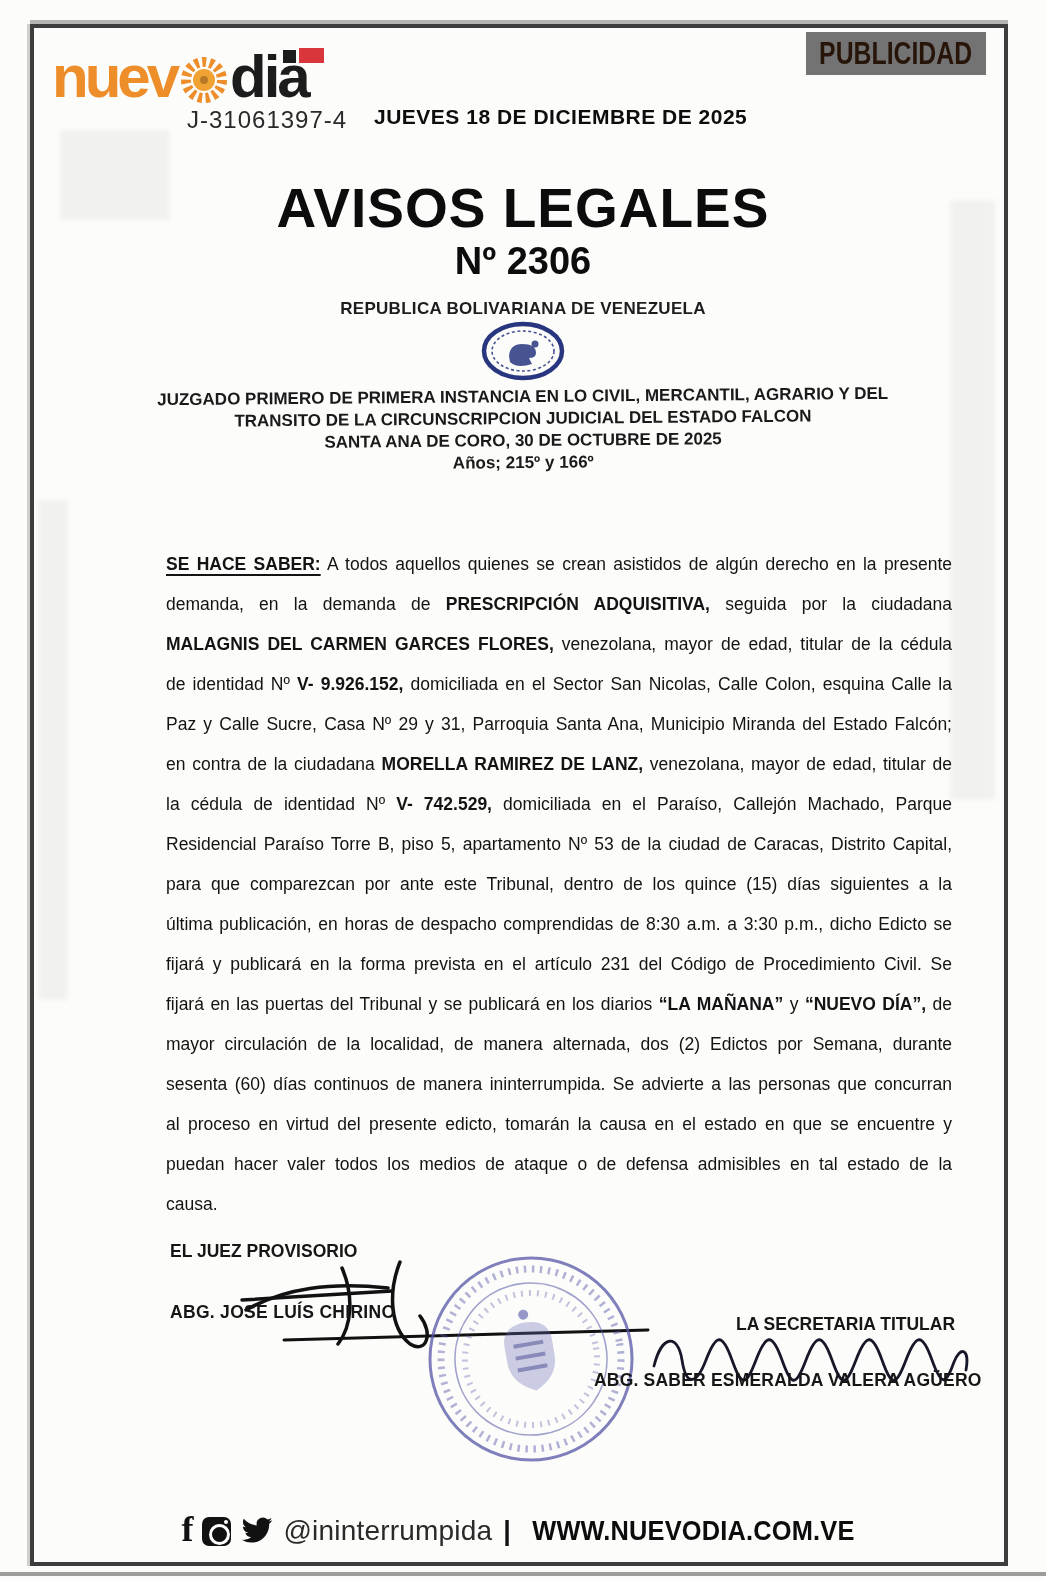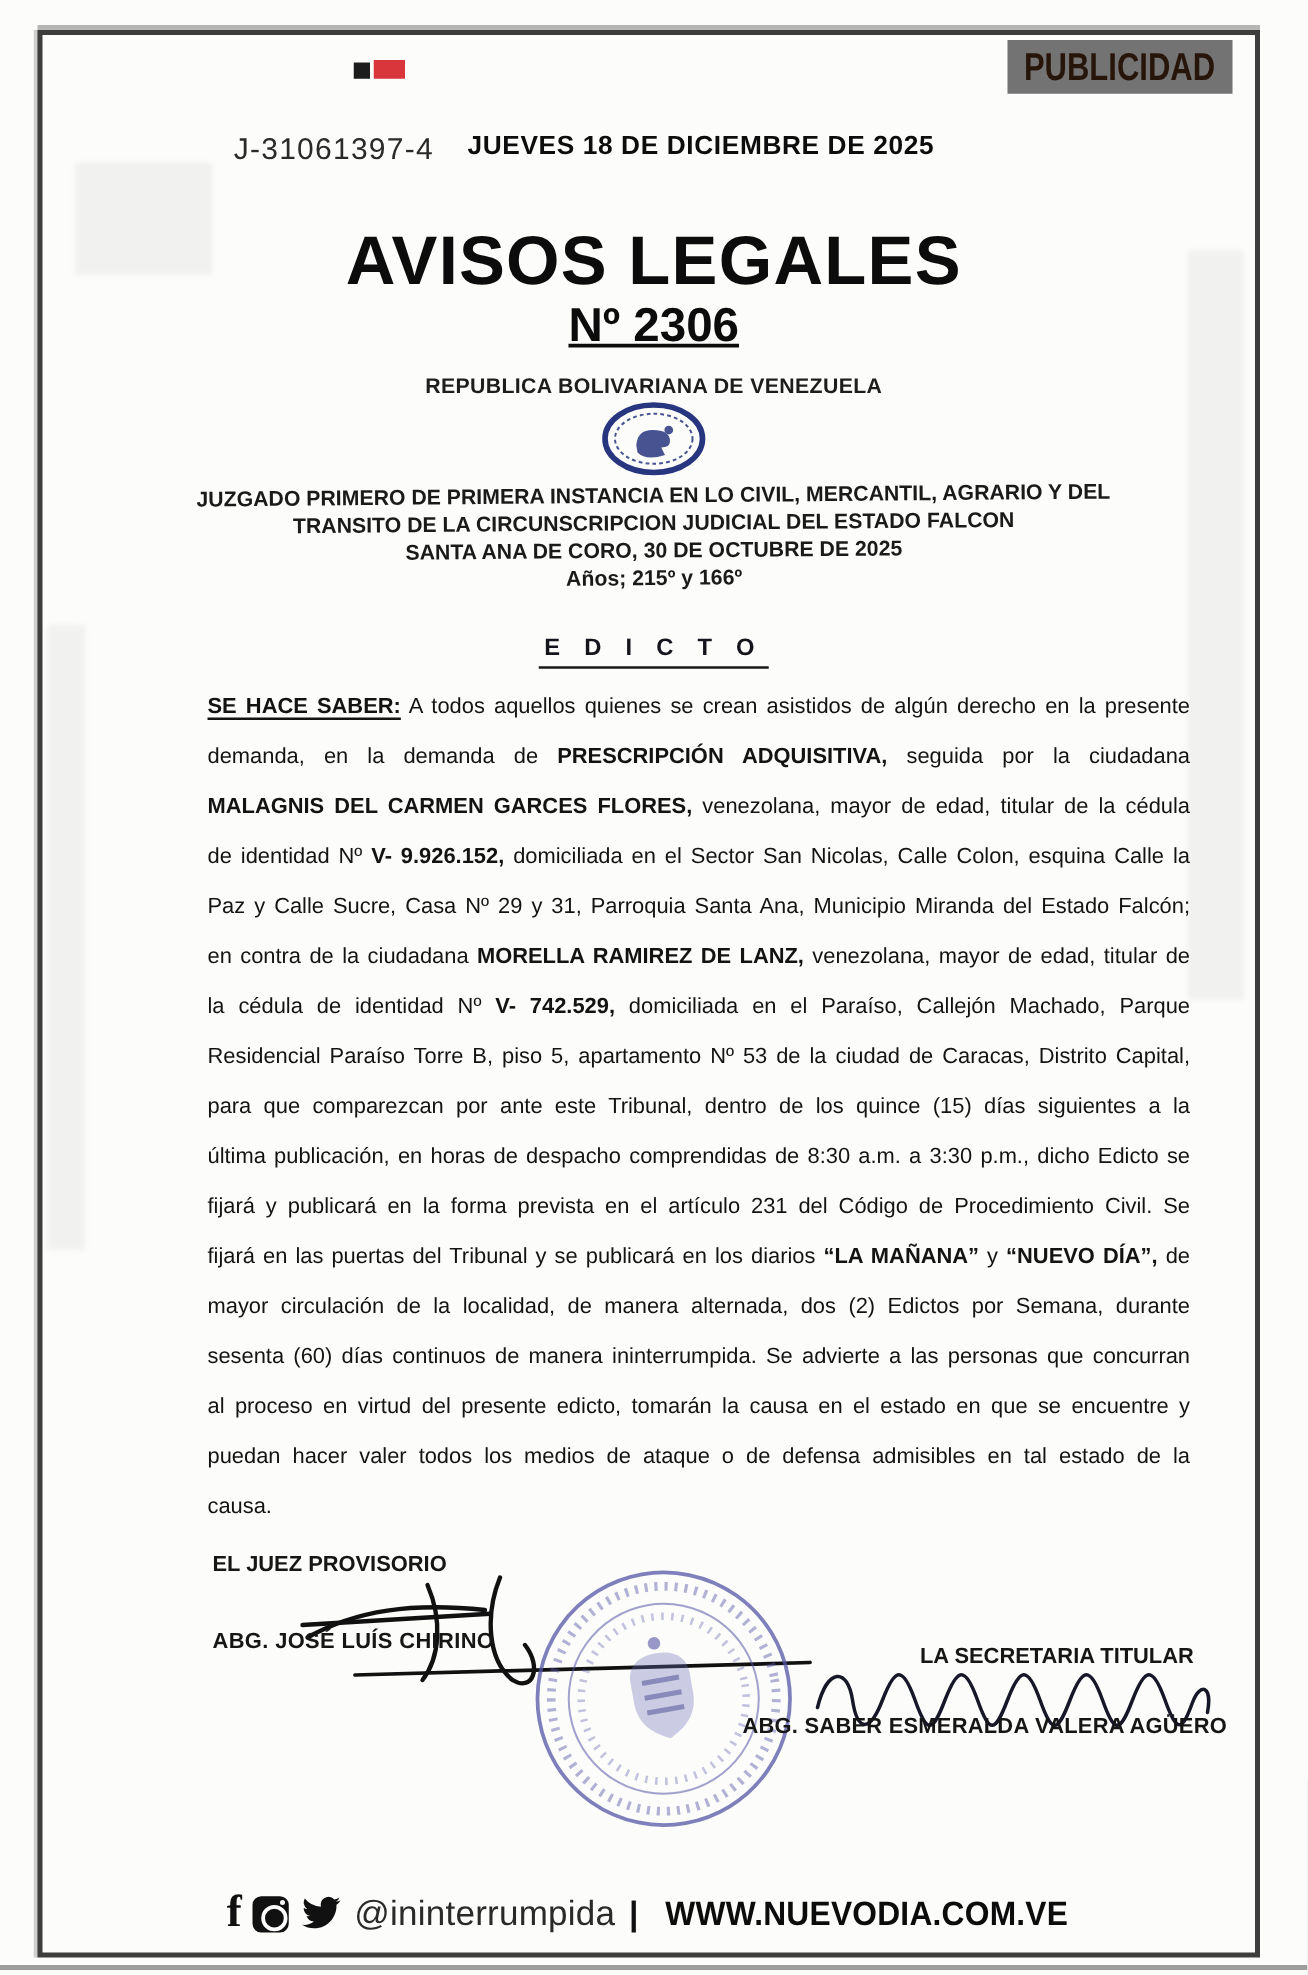--- a/index.html
+++ b/index.html
@@ -28,21 +28,21 @@
   .date { position:absolute; left:374px; top:105px; font-size:21px; font-weight:700; color:#0d0d0d; letter-spacing:.5px; }
   .publicidad {
     position:absolute; left:806px; top:32px; width:180px; height:43px; background:#737373;
     display:flex; align-items:center; justify-content:center;
   }
   .publicidad span { font-size:31px; font-weight:700; color:#27150a; transform:scaleX(.8); letter-spacing:0px; }
 
   
   .t-center { position:absolute; left:0; right:0; text-align:center; }
   .title-main { top:176px; font-size:55px; font-weight:700; color:#0c0c0c; letter-spacing:1px; }
-  .title-num  { top:240px; font-size:38px; font-weight:700; color:#0c0c0c;text-decoration:underline; }
+  .title-num  { top:240px; font-size:38px; font-weight:700; color:#0c0c0c; }
   .republic   { top:299px; font-size:17px; font-weight:700; color:#1d1d1d; letter-spacing:.3px; }
   .seal-wrap  { top:320px; }
   .seal-wrap svg { display:inline-block; }
   .court { top:386px; font-size:17px; font-weight:700; color:#1a1a1a; line-height:22px; transform:rotate(-.5deg); }
   .edicto-wrap { top:508px; }
   .edicto {
     display:inline-block; font-size:19px; font-weight:700; letter-spacing:7px;
     border-bottom:2px solid #1a1a1a; padding:0 4px 3px 4px; color:#14141c;
   }
 
@@ -84,20 +84,29 @@
 
 <div class="page">
 
   <div class="ghost" style="left:60px; top:130px; width:110px; height:90px;"></div>
   <div class="ghost" style="left:950px; top:200px; width:45px; height:600px;"></div>
   <div class="ghost" style="left:38px; top:500px; width:30px; height:500px;"></div>
 
   <div class="frame"></div>
   <div class="bottom-strip"></div>
 
+  <div class="logo">
+    <span class="logo-nuev">nuev</span>
+    <svg class="sun" viewBox="0 0 50 50">
+      <circle cx="25" cy="25" r="18" fill="none" stroke="#ED8E2A" stroke-width="10" stroke-dasharray="4 3.5"></circle>
+      <circle cx="25" cy="25" r="11" fill="#F0A233"></circle>
+      <circle cx="25" cy="25" r="4" fill="#8a5a1a" opacity=".55"></circle>
+    </svg>
+    <span class="logo-dia">dia</span>
+  </div>
   <div class="tittle-black"></div>
   <div class="tittle-red"></div>
 
   <div class="jnumber">J-31061397-4</div>
   <div class="date">JUEVES 18 DE DICIEMBRE DE 2025</div>
   <div class="publicidad">
     <span>PUBLICIDAD</span>
   </div>
 
   <div class="t-center title-main">AVISOS LEGALES</div>
@@ -113,23 +122,20 @@
     </svg>
   </div>
 
   <div class="t-center court">
     <div>JUZGADO PRIMERO DE PRIMERA INSTANCIA EN LO CIVIL, MERCANTIL, AGRARIO Y DEL</div>
     <div>TRANSITO DE LA CIRCUNSCRIPCION JUDICIAL DEL ESTADO FALCON</div>
     <div>SANTA ANA DE CORO, 30 DE OCTUBRE DE 2025</div>
     <div>Años; 215º y 166º</div>
   </div>
 
-  <div class="t-center edicto-wrap">
-    <span class="edicto">E D I C T O</span>
-  </div>
 
   <div class="body-text"><span class="b u">SE HACE SABER:</span><span> A todos aquellos quienes se crean asistidos de algún derecho en la presente demanda, en la demanda de </span><span class="b">PRESCRIPCIÓN ADQUISITIVA,</span><span> seguida por la ciudadana </span><span class="b">MALAGNIS DEL CARMEN GARCES FLORES,</span><span> venezolana, mayor de edad, titular de la cédula de identidad Nº </span><span class="b">V- 9.926.152,</span><span> domiciliada en el Sector San Nicolas, Calle Colon, esquina Calle la Paz y Calle Sucre, Casa Nº 29 y 31, Parroquia Santa Ana, Municipio Miranda del Estado Falcón; en contra de la ciudadana </span><span class="b">MORELLA RAMIREZ DE LANZ,</span><span> venezolana, mayor de edad, titular de la cédula de identidad Nº </span><span class="b">V- 742.529,</span><span> domiciliada en el Paraíso, Callejón Machado, Parque Residencial Paraíso Torre B, piso 5, apartamento Nº 53 de la ciudad de Caracas, Distrito Capital, para que comparezcan por ante este Tribunal, dentro de los quince (15) días siguientes a la última publicación, en horas de despacho comprendidas de 8:30 a.m. a 3:30 p.m., dicho Edicto se fijará y publicará en la forma prevista en el artículo 231 del Código de Procedimiento Civil. Se fijará en las puertas del Tribunal y se publicará en los diarios </span><span class="b">“LA MAÑANA”</span><span> y </span><span class="b">“NUEVO DÍA”,</span><span> de mayor circulación de la localidad, de manera alternada, dos (2) Edictos por Semana, durante sesenta (60) días continuos de manera ininterrumpida. Se advierte a las personas que concurran al proceso en virtud del presente edicto, tomarán la causa en el estado en que se encuentre y puedan hacer valer todos los medios de ataque o de defensa admisibles en tal estado de la causa.</span></div>
 
   <div class="judge-title">EL JUEZ PROVISORIO</div>
 
   <svg class="judge-sig" width="240" height="100" viewBox="0 0 240 100">
     <g fill="none" stroke="#111" stroke-width="3.5" stroke-linecap="round">
       <path d="M16 60 C55 38 100 32 158 38"></path>
       <path d="M12 50 L162 41"></path>
       <path d="M112 18 C124 46 122 76 108 94"></path>

